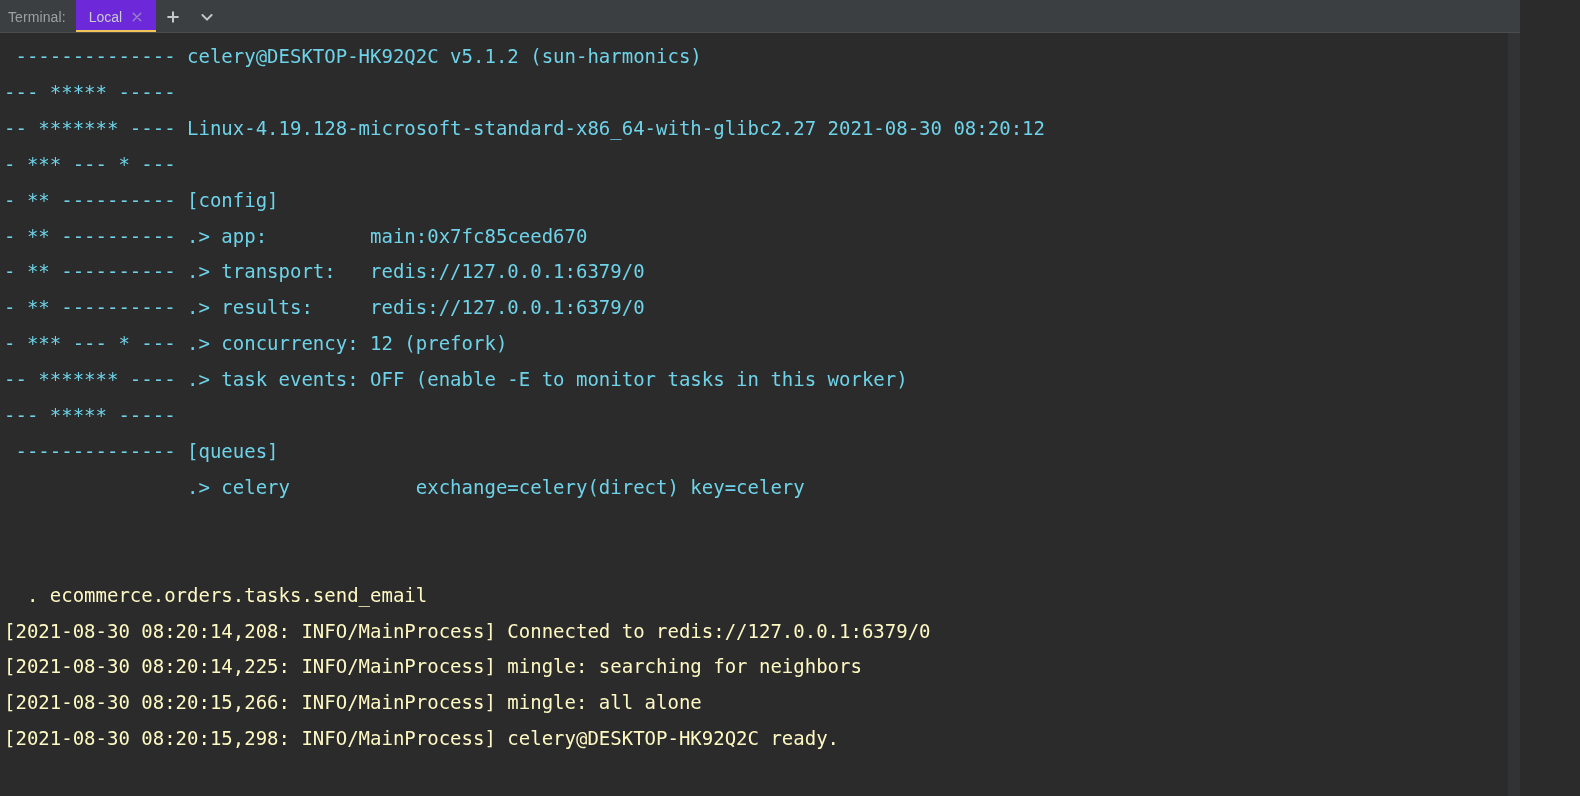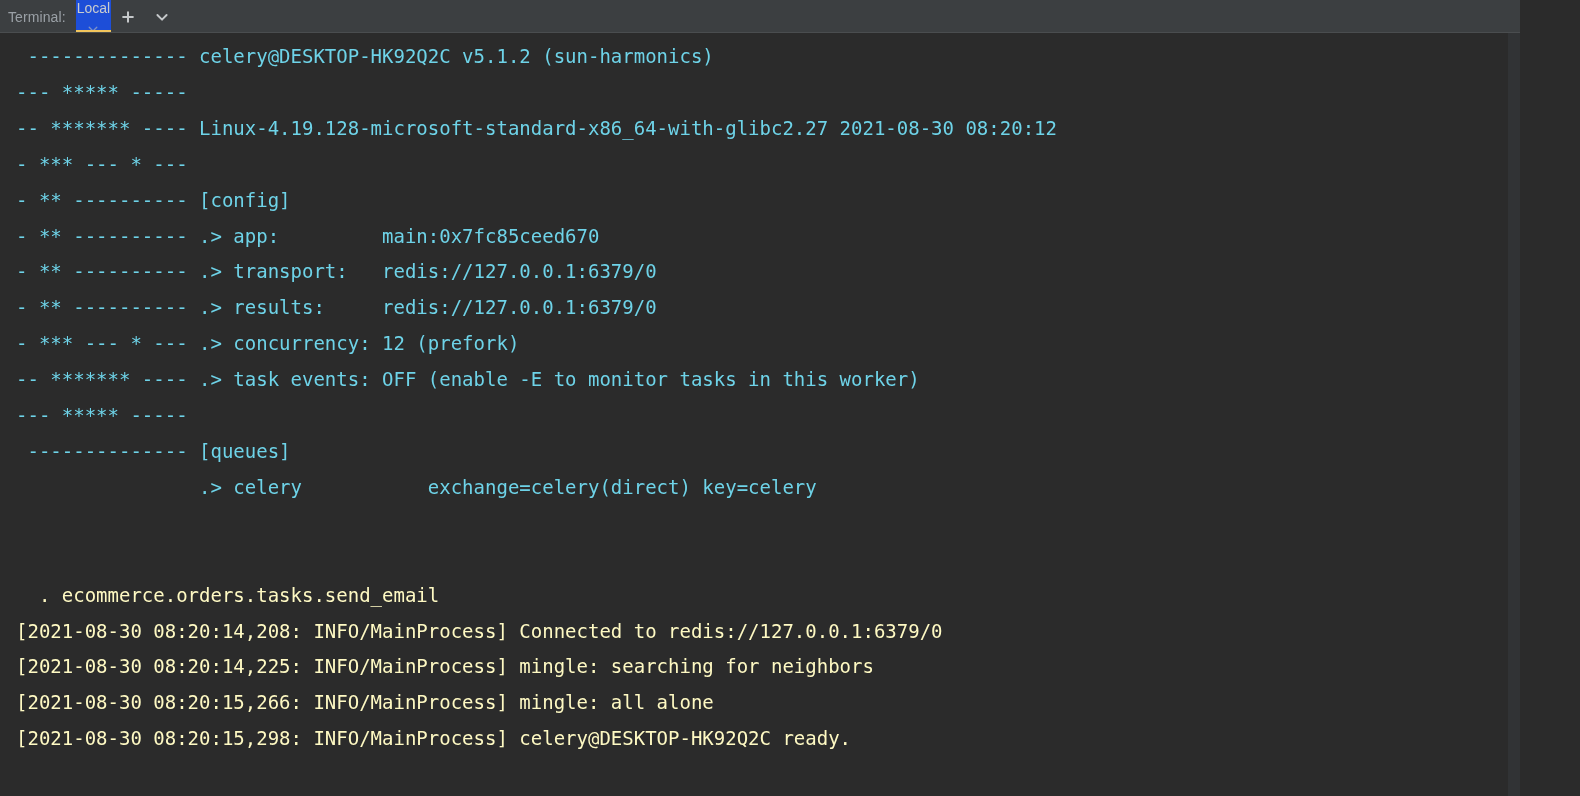--- a/index.html
+++ b/index.html
@@ -42,24 +42,23 @@
     font-size: 14px;
     letter-spacing: 0.1px;
     white-space: nowrap;
   }
 
   .tab {
     position: relative;
     display: flex;
     align-items: center;
     gap: 9px;
-    padding: 0 1px;
-    background: #1d4ed8;
+    padding: 0 13px;
+    background: #6d28d9;
     cursor: default;
-    flex-direction: column;
   }
   .tab-label {
     color: #c9ccce;
     font-size: 14px;
     white-space: nowrap;
   }
   .tab-underline {
     position: absolute;
     left: 0; right: 0; bottom: 0;
     height: 3px;
@@ -99,21 +98,21 @@
     font-family: "DejaVu Sans Mono", "Liberation Mono", monospace;
     font-size: 19px;
     line-height: 35.9px;
     white-space: pre;
     letter-spacing: 0px;
     -webkit-font-smoothing: antialiased;
   }
 
   .line {
     display: block;
-    padding-left: 16px;
+    padding-left: 4px;
     min-height: 35.9px;
   }
   .c-banner { color: #6ed3e8; }
   .c-log    { color: #fef9c3; }
   .c-blank  { color: transparent; }
 
   
   .scroll-gutter {
     position: absolute;
     top: 0;

